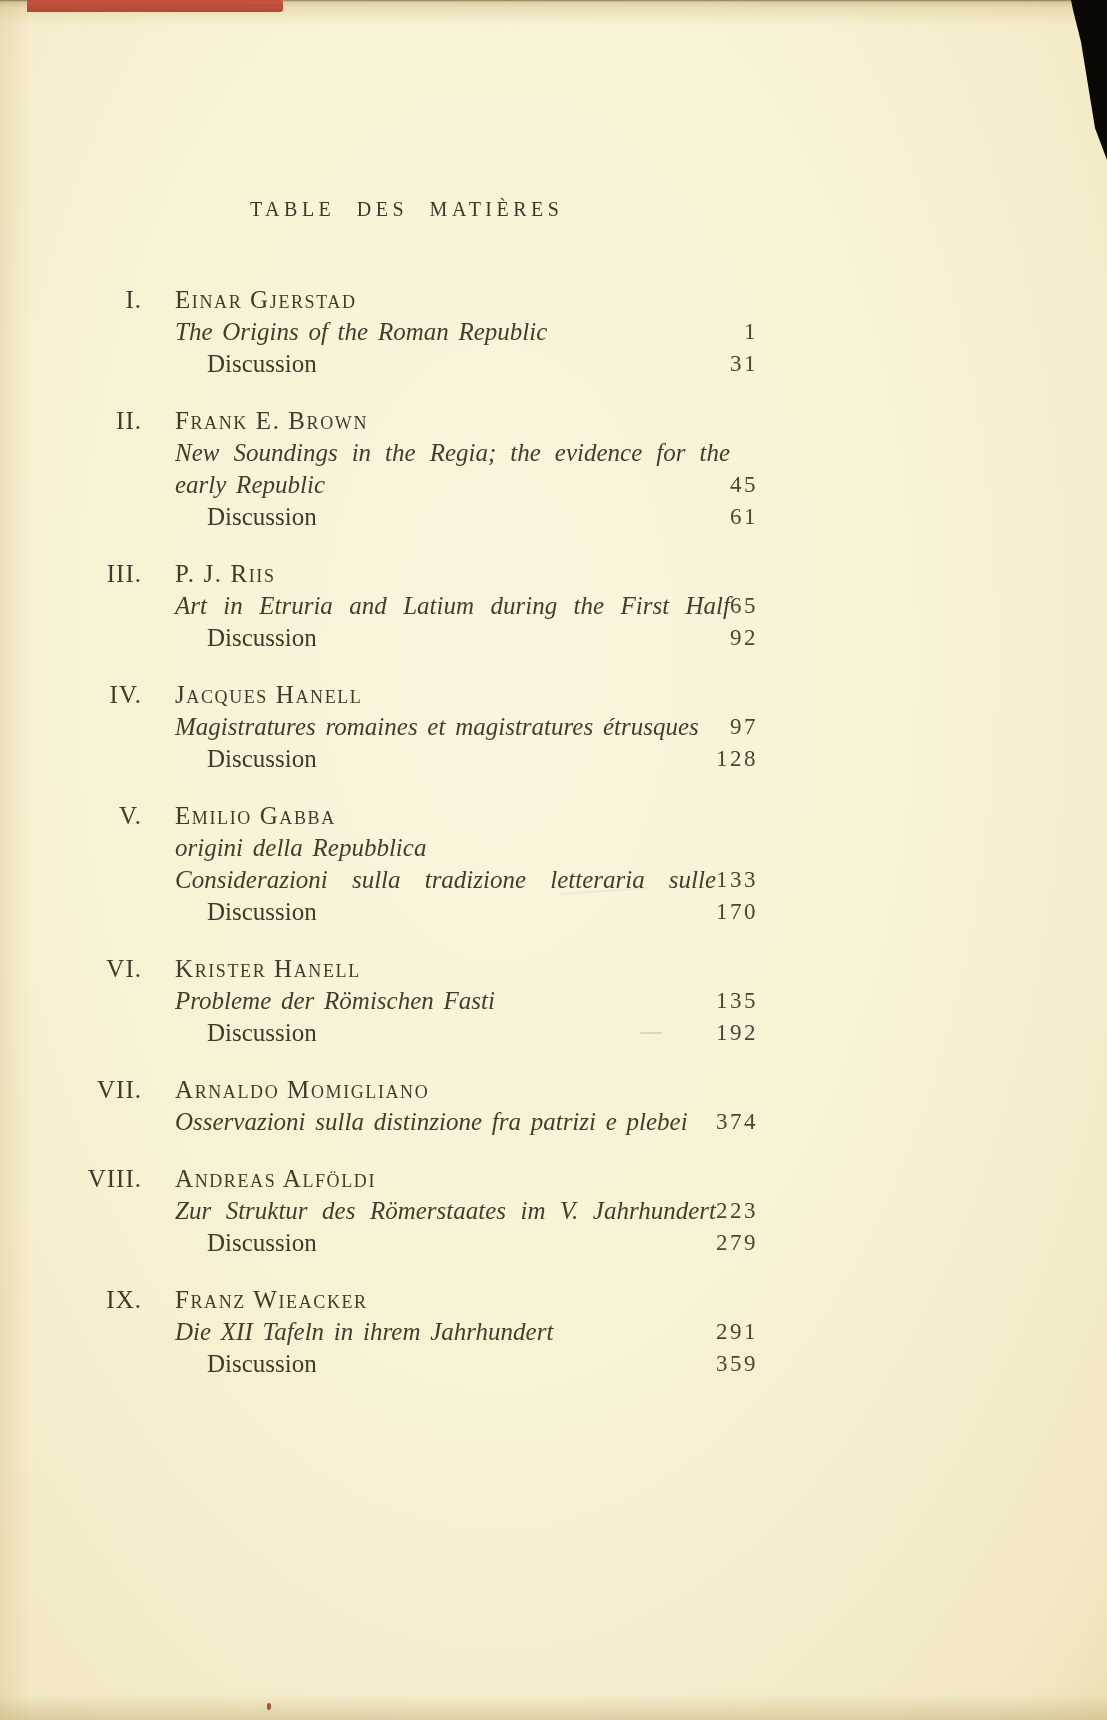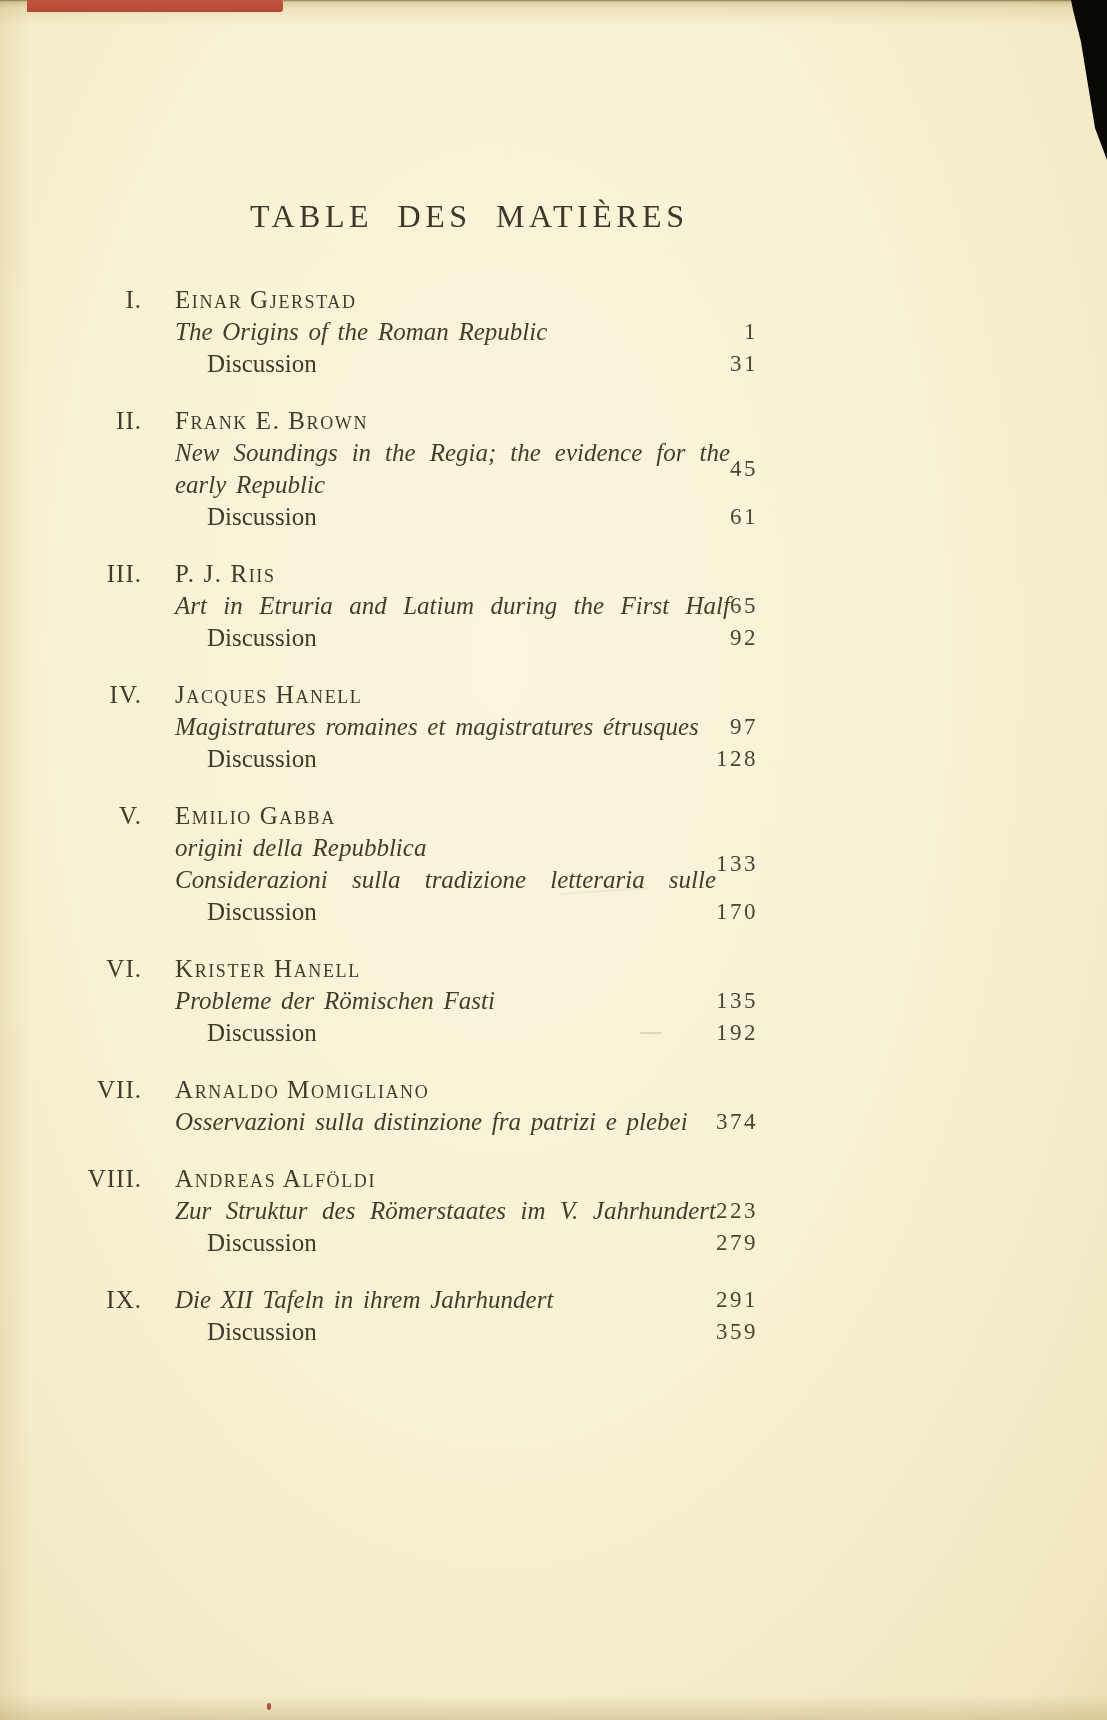--- a/index.html
+++ b/index.html
@@ -38,36 +38,36 @@
   }
   .red-speck{
     position:absolute;left:267px;top:1703px;width:4px;height:7px;
     background:#a23a2c;border-radius:50% 50% 60% 40%;opacity:.85;
   }
   .scratch{
     position:absolute;height:2px;background:rgba(100,88,52,.4);border-radius:2px;
   }
   .doc-title{
     position:absolute;left:250px;top:198px;
-    font-size:32px;letter-spacing:4.5px;word-spacing:12px;
+    font-size:20px;letter-spacing:4.5px;word-spacing:12px;
     color:#3e382a;white-space:nowrap;
   }
   .content{
     position:absolute;left:175px;top:284px;width:583px;
     font-size:25px;line-height:32px;
   }
   .entry{position:relative;margin-bottom:25px;}
   .numeral{
     position:absolute;left:-143px;top:0;width:110px;
     text-align:right;letter-spacing:1px;color:#423b2c;
   }
   .author{
     font-variant:small-caps;letter-spacing:1.6px;color:#423b2c;
   }
-  .row{display:flex;justify-content:space-between;align-items:center;}
+  .row{display:flex;justify-content:space-between;align-items:flex-end;}
   .title{width:565px;font-style:italic;color:#443d2d;}
   .tline{word-spacing:0.14em;}
   .tline.just{text-align:justify;text-align-last:justify;}
   .discussion{color:#413a2b;margin-left:32px;}
   .pnum{
     font-size:23px;letter-spacing:2.5px;color:#4c4534;
     font-variant-numeric:oldstyle-nums;white-space:nowrap;
   }
 </style>
 </head>
@@ -199,20 +199,21 @@
         <div class="pnum">223</div>
       </div>
       <div class="row">
         <div class="discussion">Discussion</div>
         <div class="pnum">279</div>
       </div>
     </div>
 
     <div class="entry">
       <div class="numeral">IX.</div>
+      <div class="author">Franz Wieacker</div>
       <div class="row">
         <div class="title">
           <div class="tline">Die XII Tafeln in ihrem Jahrhundert</div>
         </div>
         <div class="pnum">291</div>
       </div>
       <div class="row">
         <div class="discussion">Discussion</div>
         <div class="pnum">359</div>
       </div>

